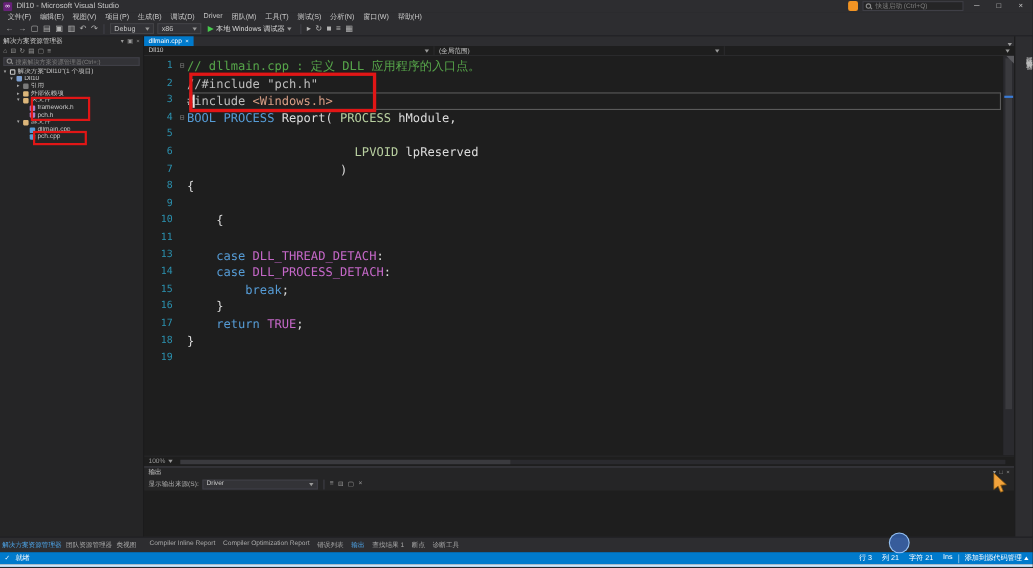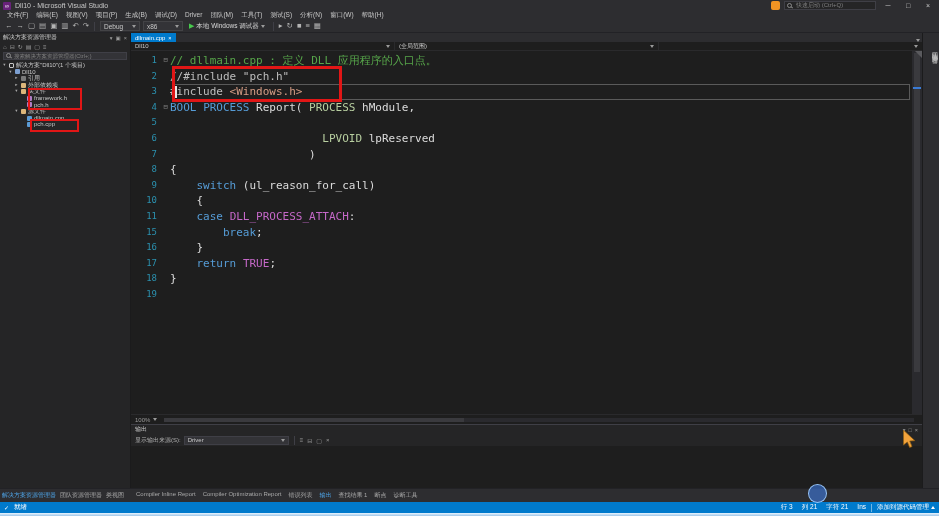--- a/index.html
+++ b/index.html
@@ -325,31 +325,39 @@
               <span class="ct"><span class="tok-p">                     )</span></span>
             </div>
             <div class="code-line">
               <span class="ln">8</span>
               <span class="fold"></span>
               <span class="ct"><span class="tok-p">{</span></span>
             </div>
             <div class="code-line">
               <span class="ln">9</span>
               <span class="fold"></span>
-              <span class="ct"><span class="tok-p">    </span><span class="tok-k">switch</span><span class="tok-p"> (ul_reason_for_call)</span></span>
             </div>
             <div class="code-line">
               <span class="ln">10</span>
               <span class="fold"></span>
               <span class="ct"><span class="tok-p">    {</span></span>
             </div>
             <div class="code-line">
               <span class="ln">11</span>
               <span class="fold"></span>
-              <span class="ct"><span class="tok-p">    </span><span class="tok-k">case</span><span class="tok-p"> </span><span class="tok-m">DLL_PROCESS_ATTACH</span><span class="tok-p">:</span></span>
+            </div>
+            <div class="code-line">
+              <span class="ln">13</span>
+              <span class="fold"></span>
+              <span class="ct"><span class="tok-p">    </span><span class="tok-k">case</span><span class="tok-p"> </span><span class="tok-m">DLL_THREAD_DETACH</span><span class="tok-p">:</span></span>
+            </div>
+            <div class="code-line">
+              <span class="ln">14</span>
+              <span class="fold"></span>
+              <span class="ct"><span class="tok-p">    </span><span class="tok-k">case</span><span class="tok-p"> </span><span class="tok-m">DLL_PROCESS_DETACH</span><span class="tok-p">:</span></span>
             </div>
             <div class="code-line">
               <span class="ln">15</span>
               <span class="fold"></span>
               <span class="ct"><span class="tok-p">        </span><span class="tok-k">break</span><span class="tok-p">;</span></span>
             </div>
             <div class="code-line">
               <span class="ln">16</span>
               <span class="fold"></span>
               <span class="ct"><span class="tok-p">    }</span></span>

